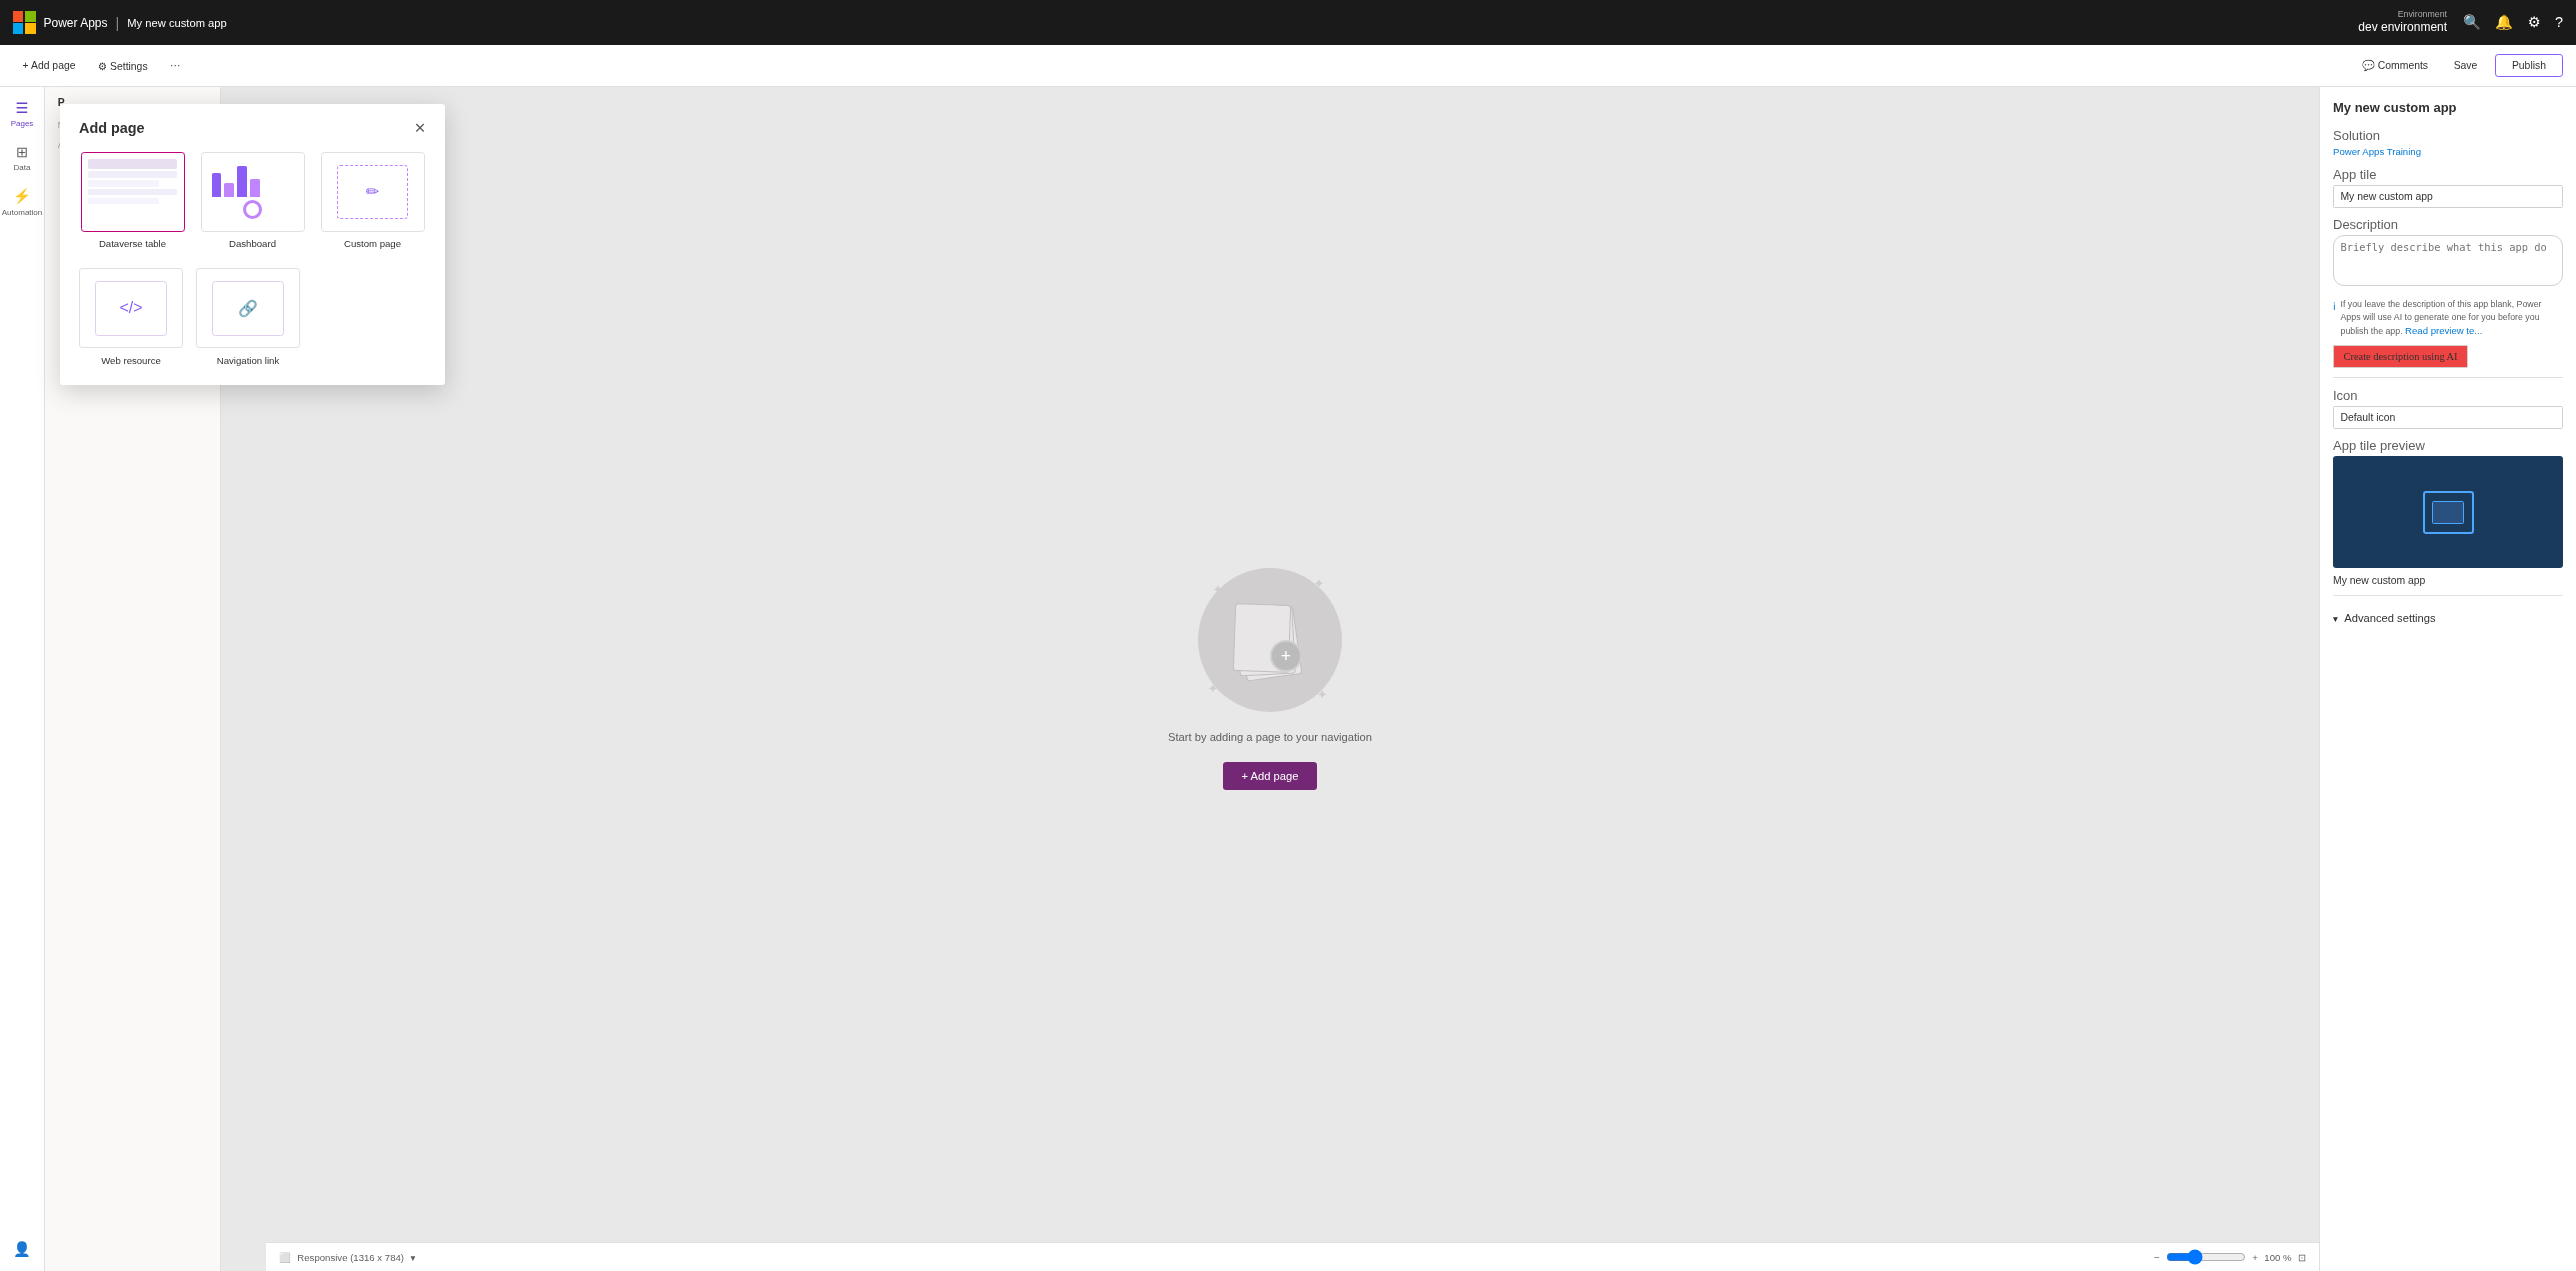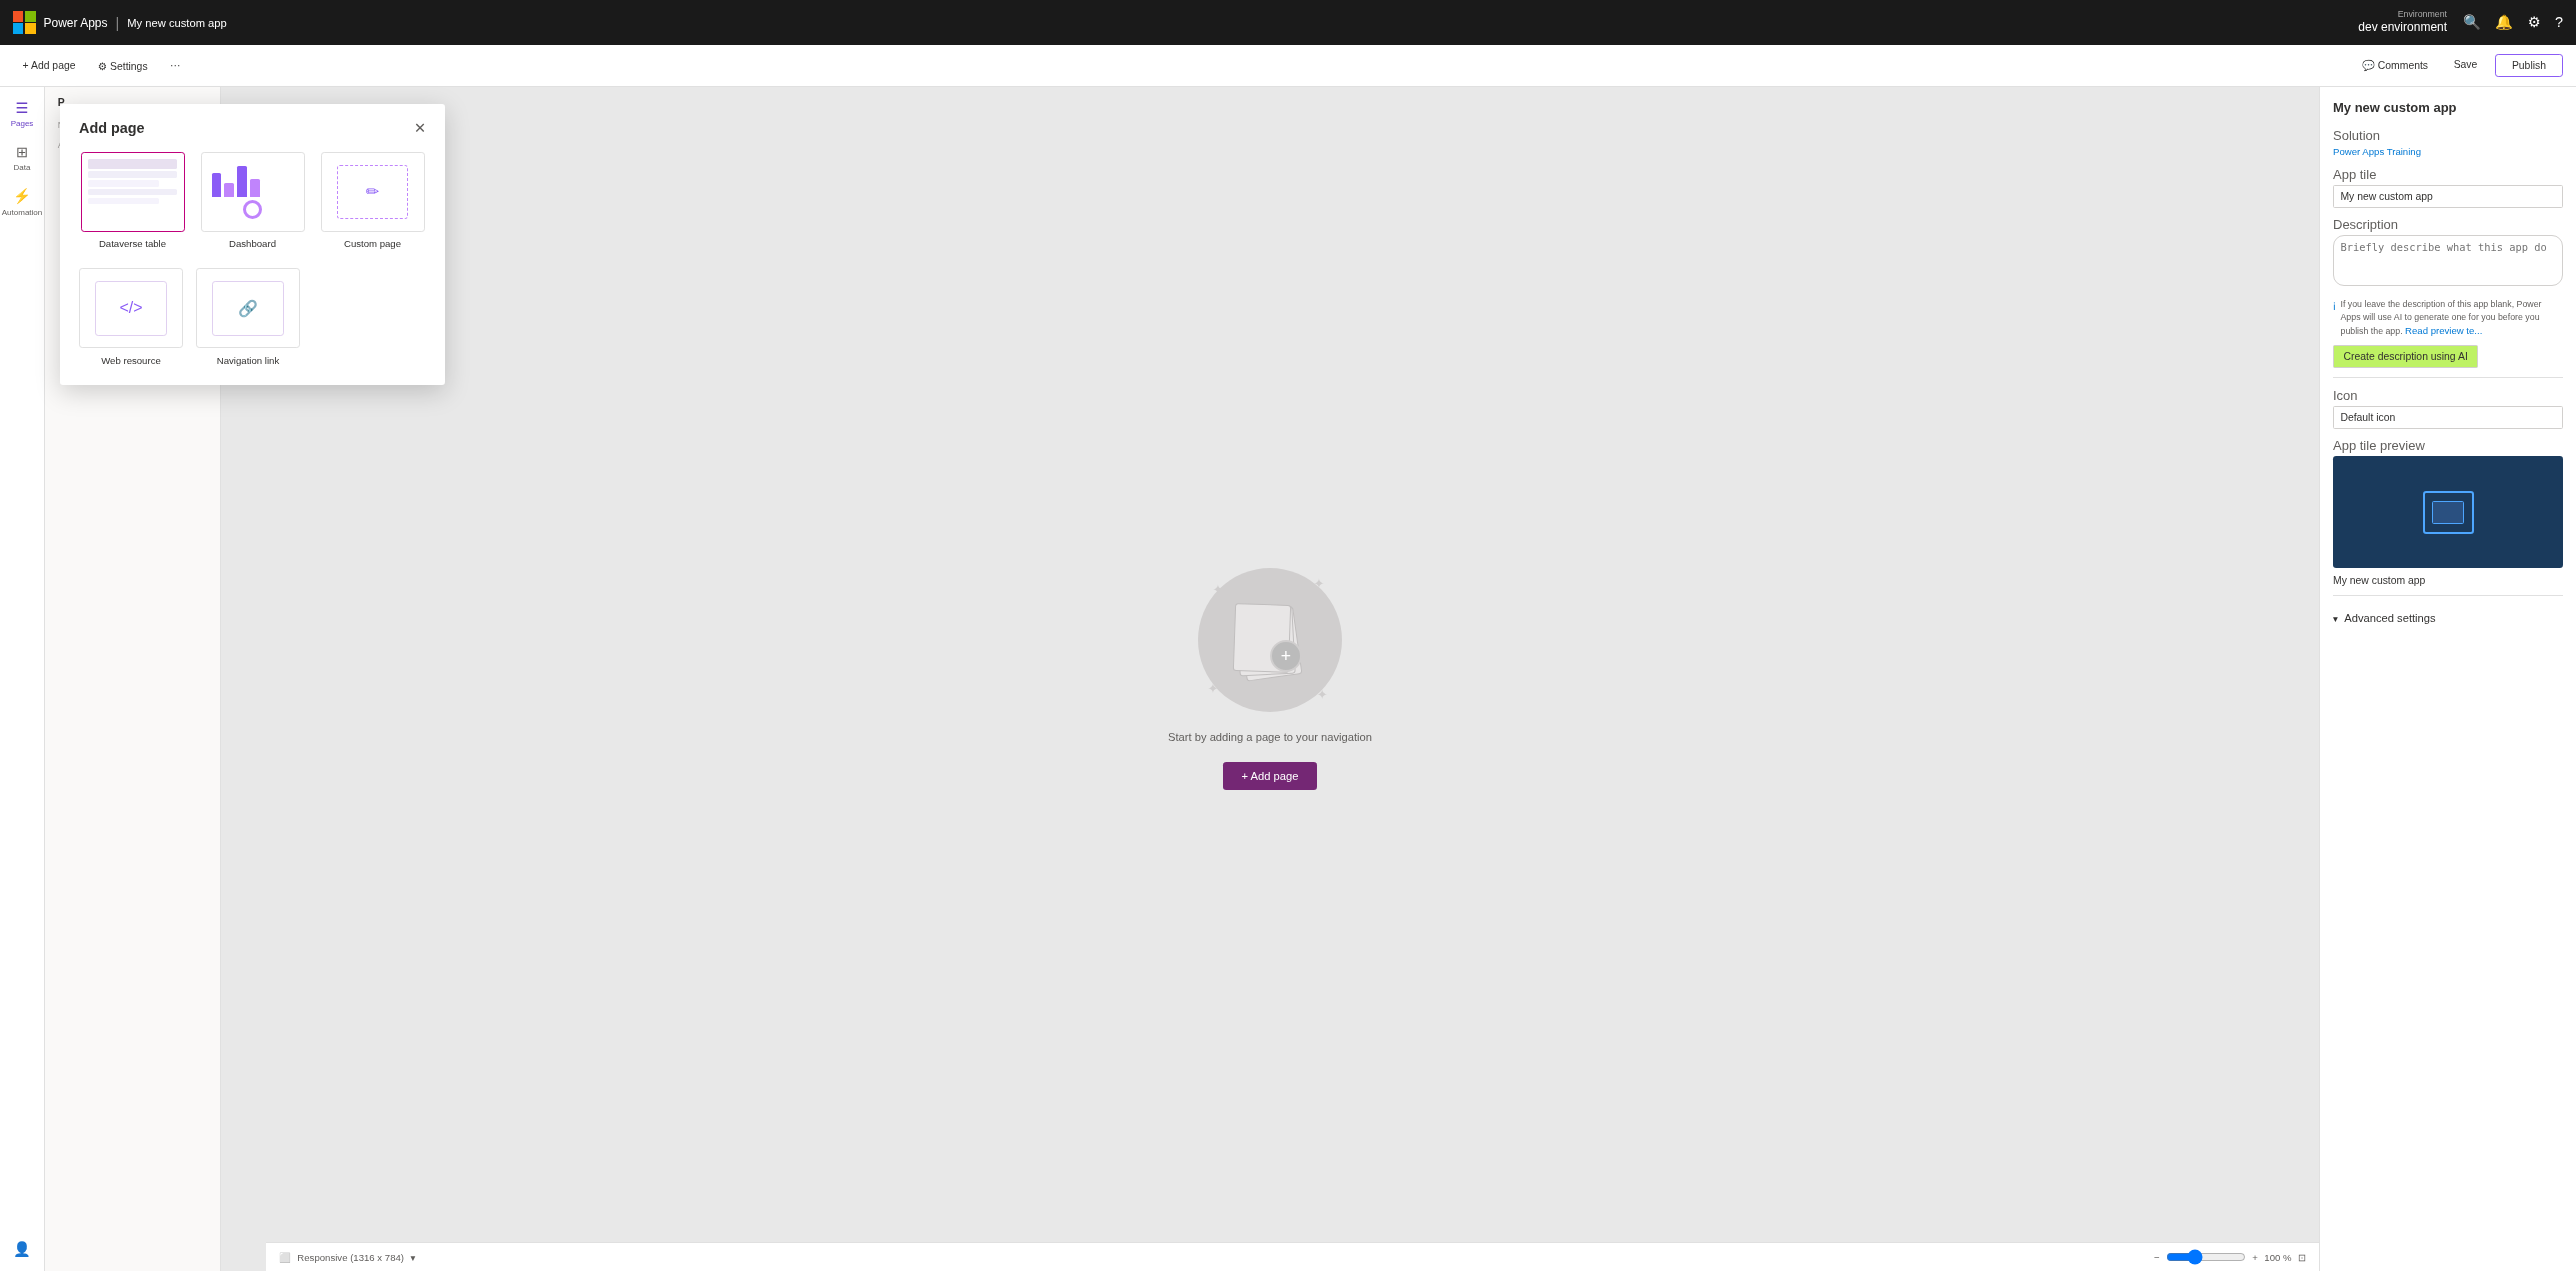--- a/index.html
+++ b/index.html
@@ -27,21 +27,21 @@
 
     
     .toolbar {
       display: flex; align-items: center; background: white; height: 42px; padding: 0 13px; gap: 3.2px;
       border-bottom: 0.8px solid #e0e0e0; position: relative;
     }
     .toolbar-btn {
       display: flex; align-items: center; gap: 4.8px; padding: 4.8px 9.6px; border: none; background: none;
       cursor: pointer; font-size: 10.4px; color: #323130; border-radius: 3.2px;
     }
-    .toolbar-right { margin-left: auto; display: flex; align-items: flex-start; gap: 6.4px; }
+    .toolbar-right { margin-left: auto; display: flex; align-items: center; gap: 6.4px; }
     .toolbar-right .comments-btn { display: flex; align-items: center; gap: 3.2px; padding: 4.8px 8px; border: none; background: none; cursor: pointer; font-size: 10.4px; color: #323130; border-radius: 3.2px; }
     .toolbar-right .save-btn { padding: 4.8px 11.2px; border: none; background: none; cursor: pointer; font-size: 10.4px; color: #323130; border-radius: 3.2px; }
     .toolbar-right .publish-btn { padding: 4.8px 16px; border: 0.8px solid #8b5cf6; background: none; cursor: pointer; font-size: 10.4px; color: #323130; border-radius: 3.2px; }
 
     
     .main-layout { display: flex; height: calc(1271px - 87px); }
 
     
     .left-nav { width: 45px; background: #fff; border-right: 0.8px solid #e0e0e0; display: flex; flex-direction: column; align-items: center; padding: 6.4px 0; gap: 3.2px; }
     .left-nav-item { display: flex; flex-direction: column; align-items: center; padding: 6.4px 4.8px; cursor: pointer; border-radius: 3.2px; width: 38px; font-size: 8px; color: #605e5c; gap: 3.2px; }
@@ -81,21 +81,21 @@
     
     .right-panel { width: 257px; background: white; border-left: 0.8px solid #e0e0e0; overflow-y: auto; padding: 13px; }
     .right-panel-title { font-size: 13px; font-weight: 600; color: #323130; margin-bottom: 13px; }
     .right-panel-section { margin-bottom: 9.6px; }
     .right-panel-label { font-size: 13px; color: #605e5c; margin-bottom: 3.2px; }
     .right-panel-link { color: #0078d4; font-size: 9.6px; cursor: pointer; }
     .right-panel-input { width: 100%; border: 0.8px solid #d2d0ce; border-radius: 1.6px; padding: 4.8px 6.4px; font-size: 10.4px; color: #323130; }
     .right-panel-textarea { width: 100%; border: 0.8px solid #d2d0ce; border-radius: 11px; padding: 4.8px 6.4px; font-size: 10.4px; color: #a19f9d; min-height: 51px; resize: none; }
     .right-panel-info { font-size: 8.8px; color: #605e5c; line-height: 1.5; display: flex; gap: 4.8px; margin-bottom: 6.4px; }
     .right-panel-info .info-icon { color: #0078d4; font-size: 10.4px; flex-shrink: 0; margin-top: 0.8px; }
-    .create-desc-btn { border: 0.8px solid #d2d0ce; background: #bef264; padding: 4.8px 9.6px; font-size: 10.4px; cursor: pointer; border-radius: 1.6px; color: #323130; }
+    .create-desc-btn { border: 0.8px solid #d2d0ce; background: #ef4444; padding: 4.8px 9.6px; font-size: 10.4px; cursor: pointer; border-radius: 1.6px; color: #323130; font-family: Liberation Serif, serif; }
     .right-panel-divider { border: none; border-top: 0.8px solid #e0e0e0; margin: 9.6px 0; }
     .app-tile-preview { width: 100%; height: 112px; background: #1a3a5c; border-radius: 3.2px; display: flex; align-items: center; justify-content: center; margin-bottom: 6.4px; }
     .app-tile-inner { width: 51px; height: 43px; border: 2.4px solid #4da6ff; border-radius: 3.2px; display: flex; align-items: center; justify-content: center; }
     .app-tile-screen { width: 32px; height: 22.5px; background: #2a5080; border: 1.6px solid #4da6ff; border-radius: 1.6px; }
     .app-tile-label { font-size: 10.4px; color: #323130; margin-top: 3.2px; }
     .advanced-settings { display: flex; align-items: center; gap: 6.4px; font-size: 11.2px; color: #323130; cursor: pointer; padding: 6.4px 0; }
     .advanced-settings .chevron { font-size: 9.6px; }
 
     
     .modal-overlay { position: fixed; inset: 0; z-index: 100; margin-top: 36px; }

